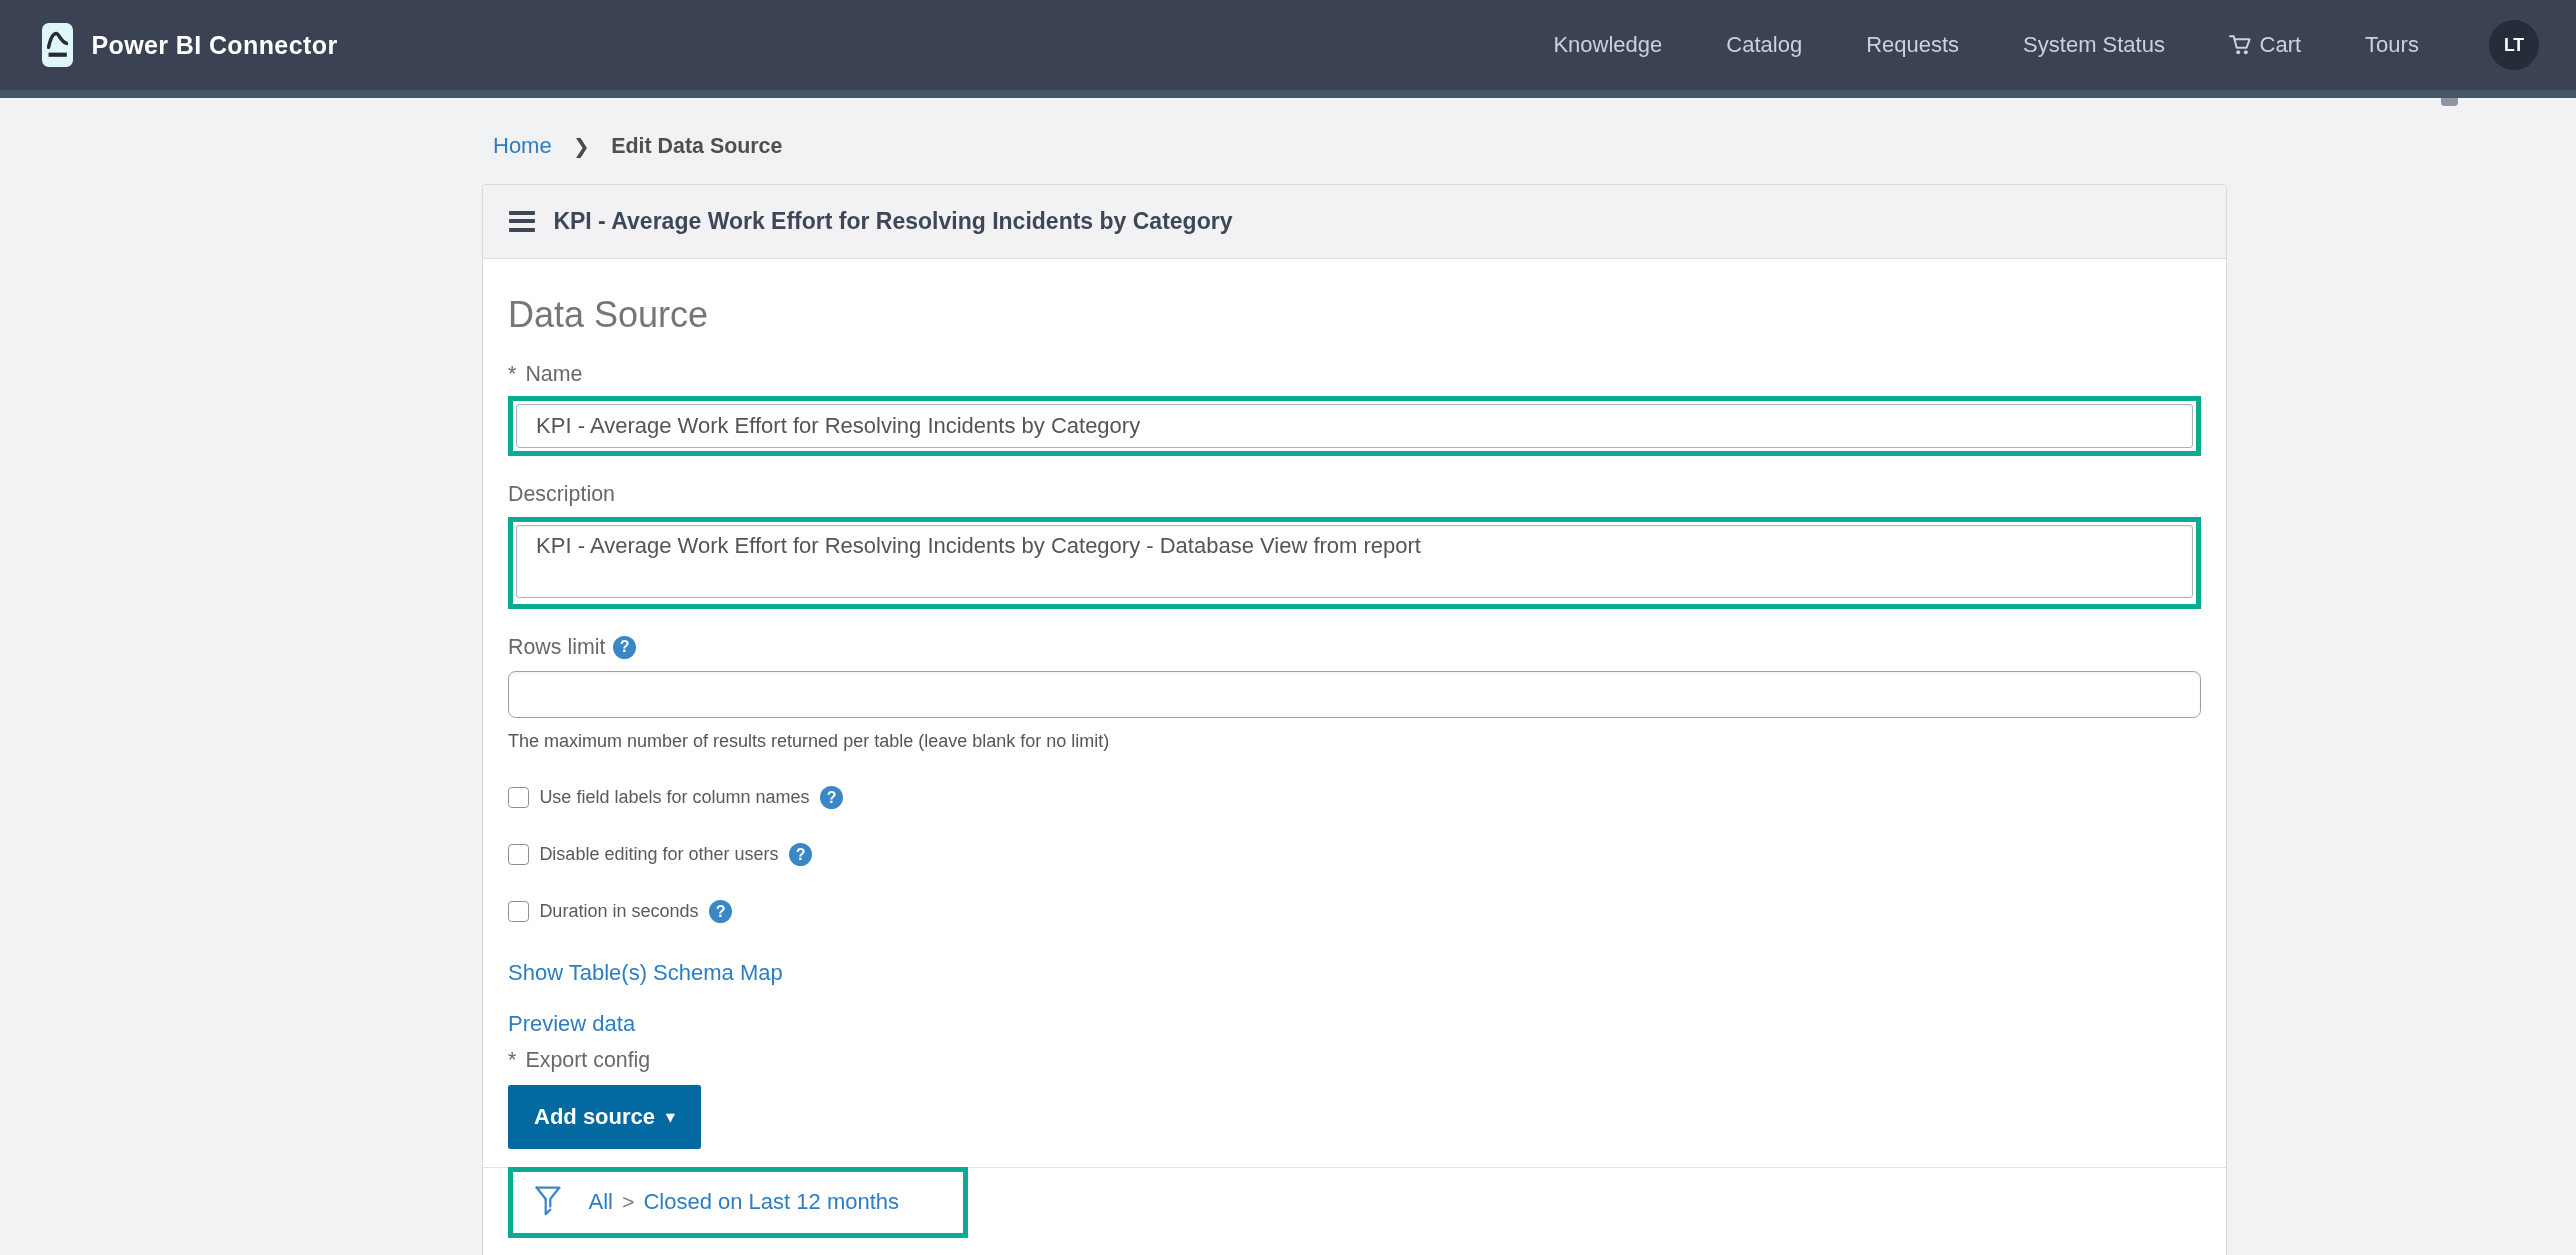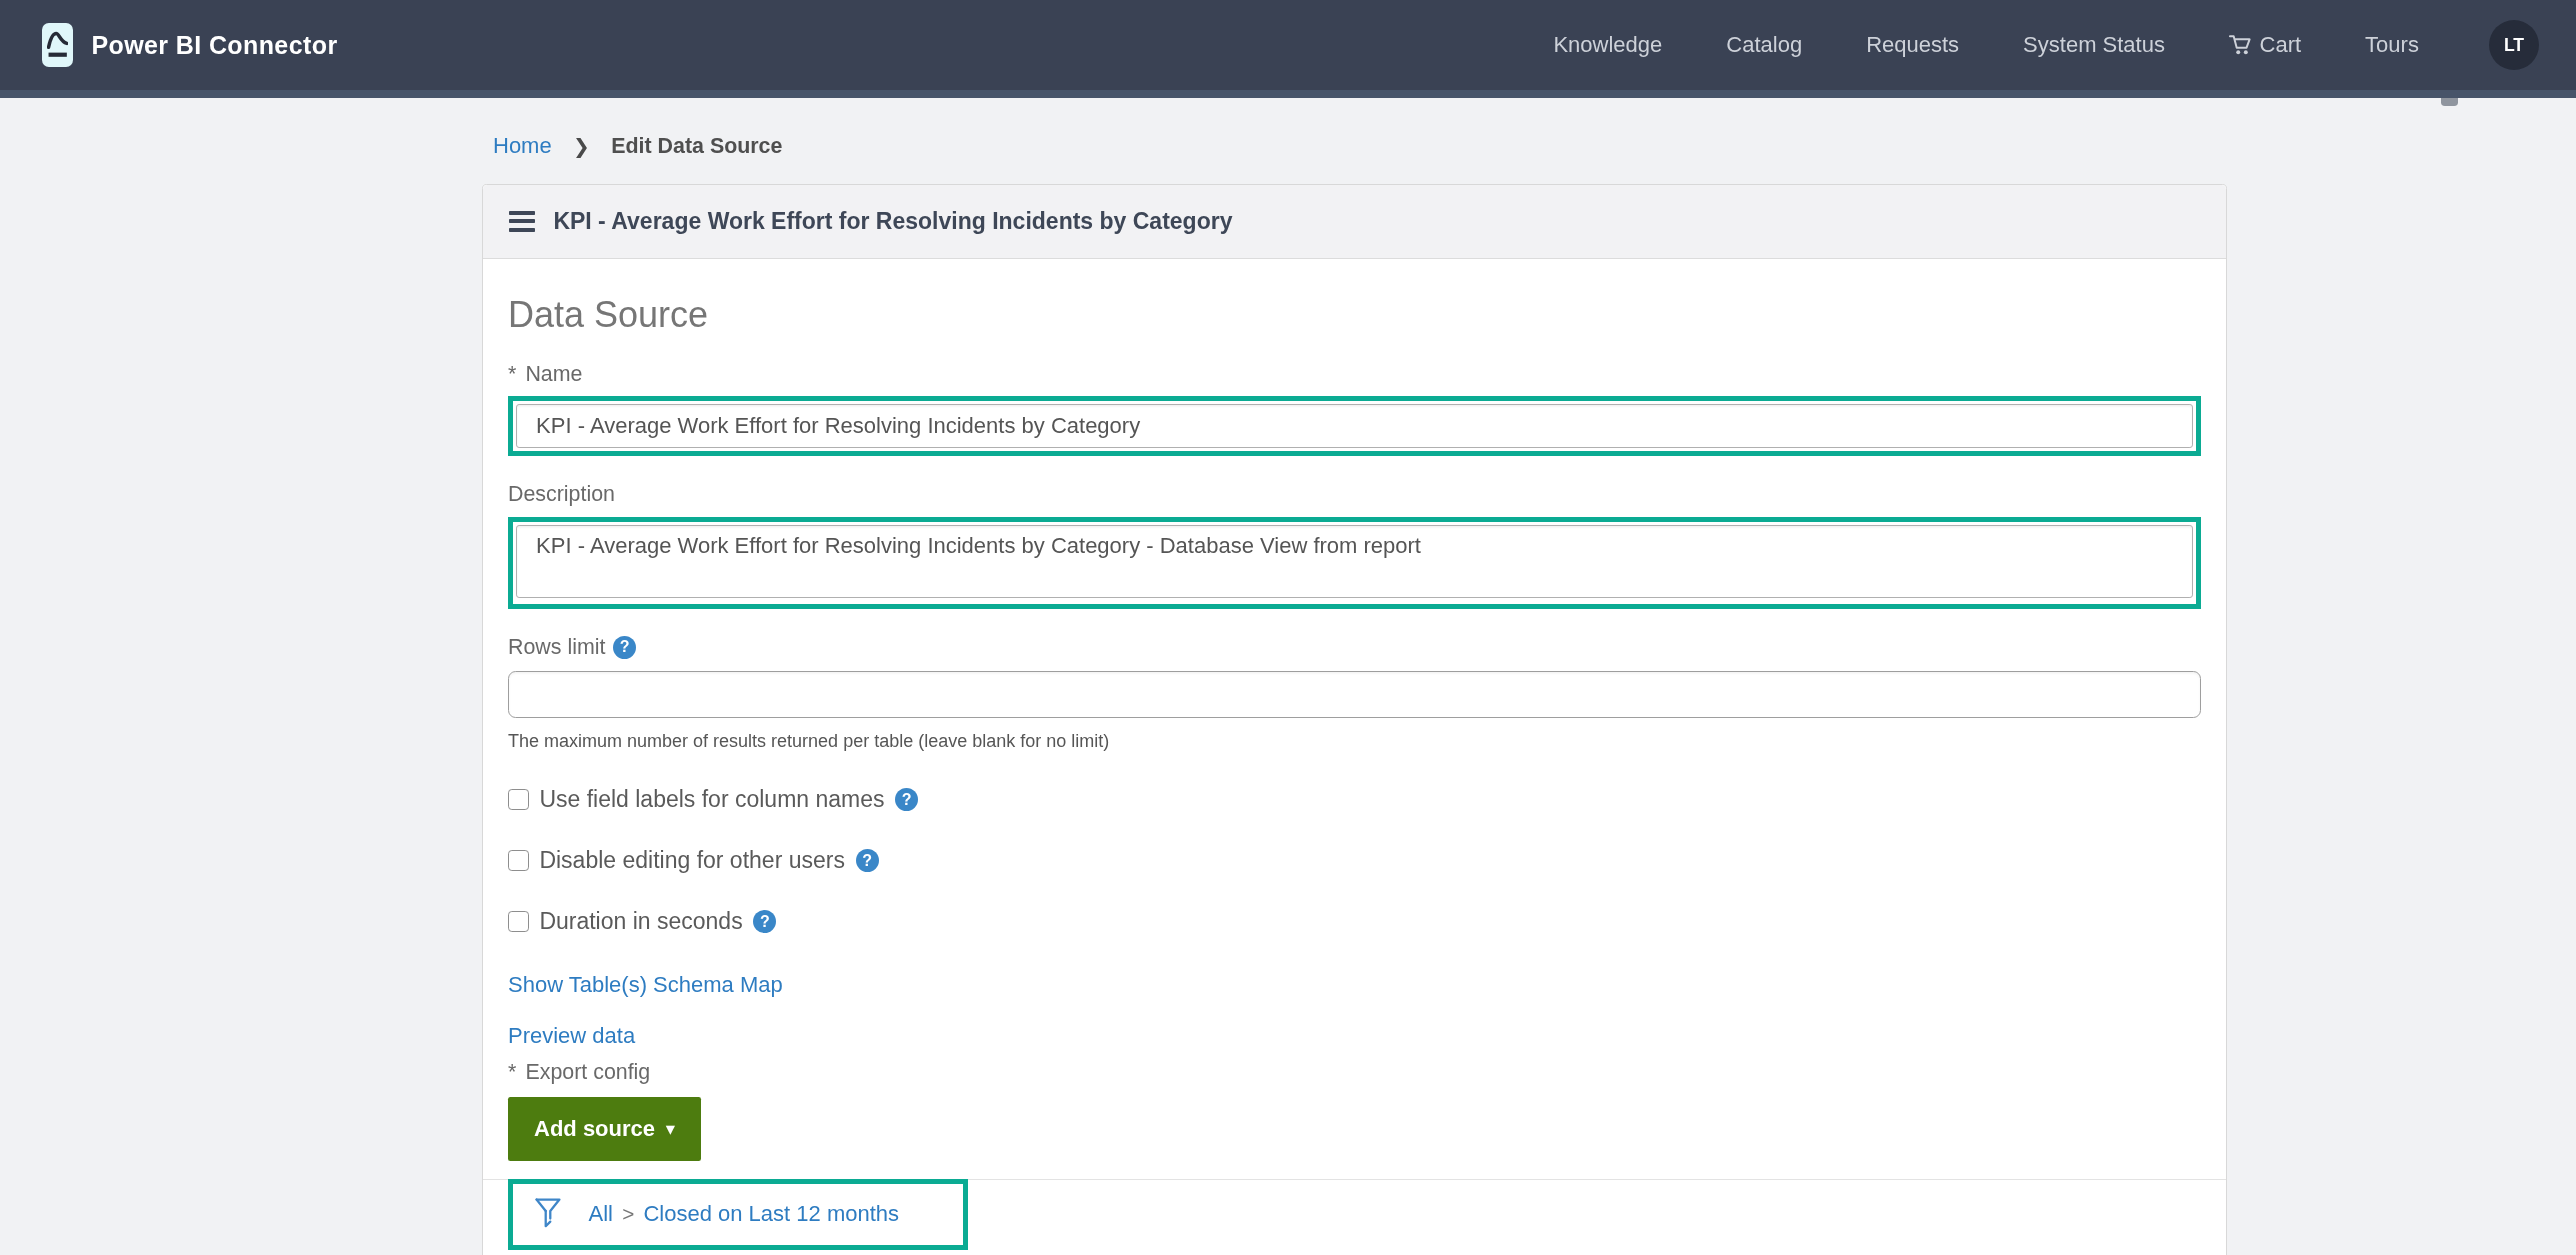--- a/index.html
+++ b/index.html
@@ -124,30 +124,30 @@
     background: #3a87c8; color: #fff; font-size: 16px; font-weight: 700;
     display: inline-flex; align-items: center; justify-content: center;
     flex: 0 0 auto; cursor: pointer;
   }
 
   .check-row { display: flex; align-items: center; margin-top: 34px; gap: 10.7px; }
   .checkbox {
     width: 20.7px; height: 20.7px; background: #fff;
     border: 1.5px solid #8e8e8e; border-radius: 3.8px; cursor: pointer; flex: 0 0 auto;
   }
-  .check-label { font-size: 23px; color: #5a5a5a; }
+  .check-label { font-size: 18px; color: #5a5a5a; }
 
   .link { color: #2e7cc1; font-size: 22px; text-decoration: none; cursor: pointer; display: inline-block; }
   .link-schema { margin-top: 37px; }
   .link-preview { margin-top: 24.5px; }
   .export-label { margin-top: 10.7px; }
 
   .tabs-row { display: flex; align-items: stretch; margin-top: 12.2px; }
   .add-source-btn {
-    background: #4d7c0f; color: #fff; border: none; border-radius: 2.3px;
+    background: #0369a1; color: #fff; border: none; border-radius: 2.3px;
     font-family: inherit; font-size: 22px; font-weight: 700;
     height: 64px; padding: 0 26px; cursor: pointer;
     display: flex; align-items: center; gap: 10.7px;
   }
   .caret { font-size: 18.4px; }
   .source-tab {
     margin-left: 9.2px; background: #f1f1f2;
     border-bottom: 4.6px solid #3f86c8;
     height: 64px; padding: 0 24.5px;
     display: flex; align-items: center; cursor: pointer;

